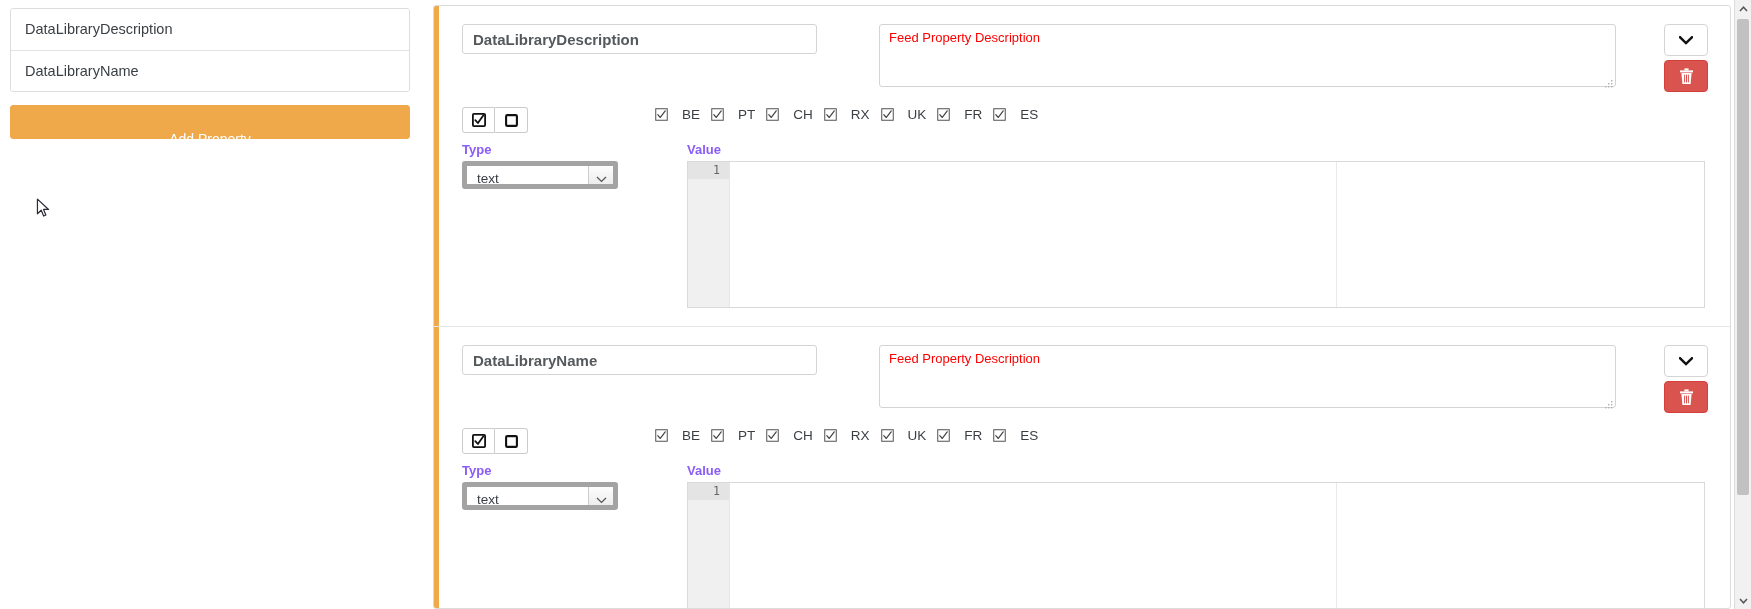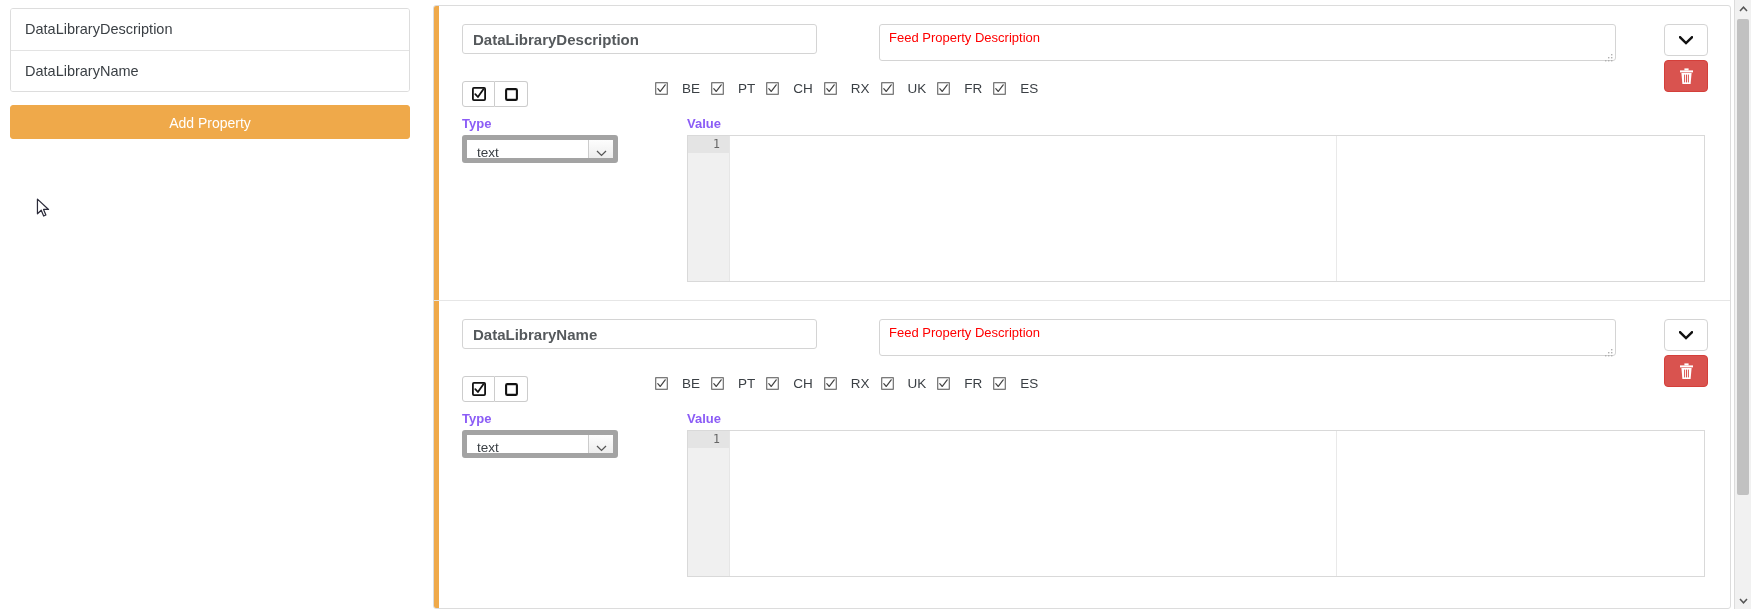--- a/index.html
+++ b/index.html
@@ -51,21 +51,21 @@
     height: 34px;
     line-height: 34px;
     text-align: center;
     background: #efa94a;
     border: 1px solid #efa94a;
     border-radius: 3px;
     color: #ffffff;
     font-size: 14px;
     cursor: pointer;
     font-family: "Liberation Sans", sans-serif;
-    padding: 0;
+    padding: 16px;
   }
 
   .cursor-arrow {
     position: absolute;
     left: 36px;
     top: 198px;
     width: 14px;
     height: 20px;
     pointer-events: none;
   }
@@ -114,21 +114,21 @@
     color: #55595c;
     border: 1px solid #d4d4d4;
     border-radius: 3px;
     background: #ffffff;
     outline: none;
     font-family: "Liberation Sans", sans-serif;
   }
 
   .desc-area {
     width: 737px;
-    height: 37px;
+    height: 63px;
     margin-left: 31px;
     padding: 5px 9px;
     font-size: 13px;
     border: 1px solid #d4d4d4;
     border-radius: 3px;
     background: #ffffff;
     color: #ff0000;
     resize: none;
     outline: none;
     overflow: hidden;

